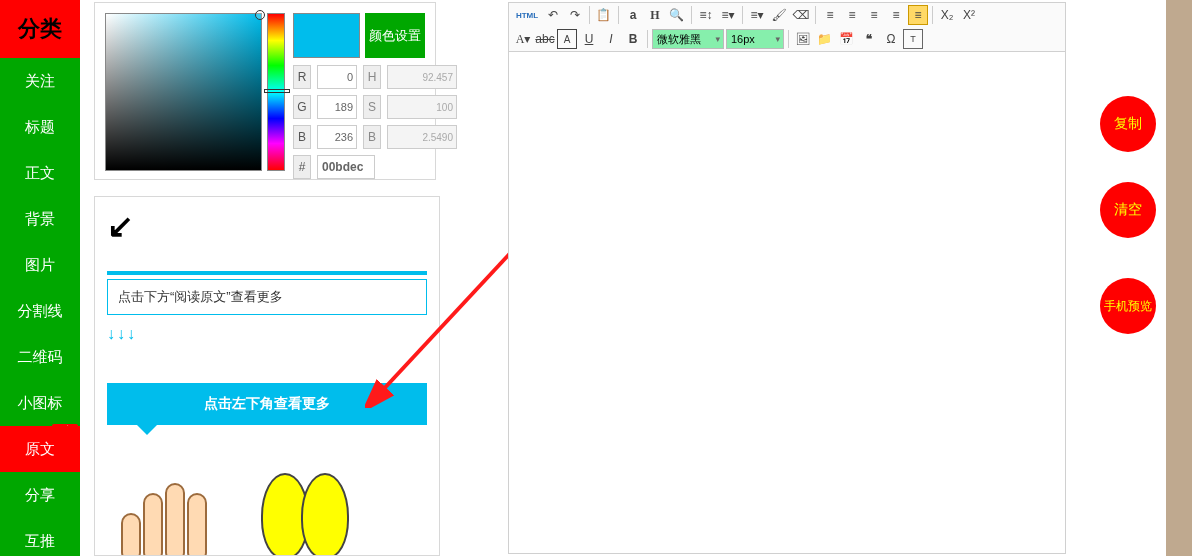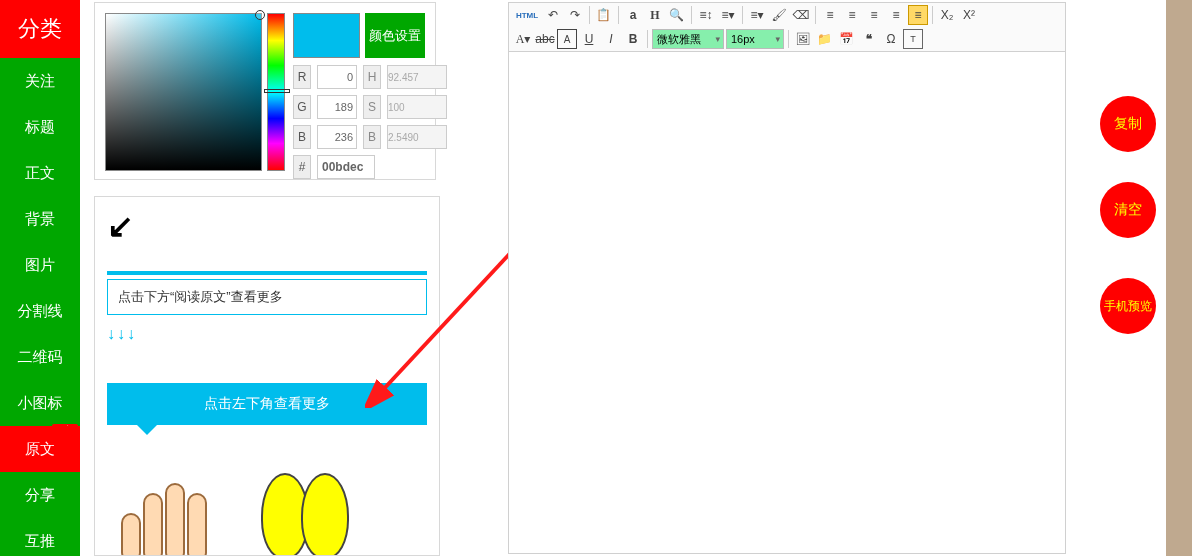--- a/index.html
+++ b/index.html
@@ -1,54 +1,54 @@
 <!DOCTYPE html>
 <html><head>
 <meta charset="utf-8">
 <style>
   * { box-sizing: border-box; margin: 0; padding: 0; }
   body { font-family: "Microsoft YaHei", Arial, sans-serif; font-size: 13px; background: #fff; width: 1192px; height: 556px; overflow: hidden; position: relative; }
   
   
   .sidebar { position: absolute; left: 0; top: 0; width: 80px; height: 556px; background: #00a700; }
-  .sidebar-hdr { height: 58px; background: #ff0000; color: #ffffff; font-size: 22px; display: flex; align-items: center; justify-content: center; font-weight: normal; }
+  .sidebar-hdr { height: 58px; background: #ff0000; color: #000000; font-size: 22px; display: flex; align-items: center; justify-content: center; font-weight: bold; }
   .sidebar-item { height: 46px; color: #fff; font-size: 15px; display: flex; align-items: center; justify-content: center; cursor: pointer; position: relative; }
   .sidebar-item.active { background: #ff0000; }
   .badge-new { position: absolute; top: 0; right: 2px; background: #ff0000; color: #fff; font-size: 10px; padding: 0 3px; border-radius: 2px; margin-top: 44px; }
   
   
   .picker-panel { position: absolute; left: 94px; top: 2px; width: 342px; height: 178px; border: 1px solid #d8d8d8; background: #fff; padding: 10px 10px 10px 10px; }
   .gradient { position: absolute; left: 10px; top: 10px; width: 157px; height: 158px; background: linear-gradient(to bottom, rgba(0,0,0,0) 0%, #000 100%), linear-gradient(to right, #fff 0%, #00bdec 100%); border: 1px solid #888; }
   .grad-cursor { position: absolute; right: -4px; top: -4px; width: 10px; height: 10px; border-radius: 50%; border: 1px solid #333; background: rgba(255,255,255,0.2); }
   .hue { position: absolute; left: 172px; top: 10px; width: 18px; height: 158px; background: linear-gradient(to bottom, #f00 0%, #ff0 17%, #0f0 33%, #0ff 50%, #00f 67%, #f0f 83%, #f00 100%); border: 1px solid #888; }
   .hue-ind { position: absolute; left: -4px; top: 75px; width: 26px; height: 4px; border: 1px solid #333; background: transparent; }
   .swatch { position: absolute; left: 198px; top: 10px; width: 67px; height: 45px; background: #00bdec; border: 1px solid #888; }
   .set-btn { position: absolute; left: 270px; top: 10px; width: 60px; height: 45px; background: #00a700; color: #fff; font-size: 13px; display: flex; align-items: center; justify-content: center; cursor: pointer; }
   .picker-row { position: absolute; display: flex; gap: 6px; }
   .picker-row.r1 { left: 198px; top: 62px; }
   .picker-row.r2 { left: 198px; top: 92px; }
   .picker-row.r3 { left: 198px; top: 122px; }
   .picker-row.r4 { left: 198px; top: 152px; }
   .pf-lbl { width: 18px; height: 24px; display: flex; align-items: center; justify-content: center; font-size: 12px; color: #555; background: #eee; border: 1px solid #ccc; }
   .pf-in { width: 40px; height: 24px; border: 1px solid #ccc; background: #fff; font-size: 11px; text-align: right; padding-right: 3px; color:#666; }
   .pf-lbl2 { width: 18px; height: 24px; display: flex; align-items: center; justify-content: center; font-size: 12px; color: #888; background: #eee; border: 1px solid #ccc; }
-  .pf-in2 { width: 60px; height: 24px; border: 1px solid #ccc; background: #f4f4f4; font-size: 10px; text-align: left; padding-right: 3px; color:#aaa; }
+  .pf-in2 { width: 70px; height: 24px; border: 1px solid #ccc; background: #f4f4f4; font-size: 10px; text-align: right; padding-right: 3px; color:#aaa; }
   .hex-in { width: 58px; height: 24px; border: 1px solid #ccc; background: #fff; font-size: 12px; padding-left: 4px; color:#666;font-weight:bold; }
   
   
   .tpl-area { position: absolute; left: 94px; top: 196px; width: 346px; height: 360px; border: 1px solid #d8d8d8; overflow-y: auto; padding: 10px 12px; }
   .tpl-area::-webkit-scrollbar { width: 14px; }
   .tpl-area::-webkit-scrollbar-thumb { background: #c8c8c8; border-radius: 7px; }
   .tpl-area::-webkit-scrollbar-track { background: #f0f0f0; }
   .arrow-dl { font-size: 32px; font-weight: 900; color: #000; transform: rotate(0deg); }
   .bluebox { margin-top: 26px; border-top: 3px solid #00bdec; }
   .bluebox-inner { border-top: 1px solid #00bdec; padding-top:4px; }
   .bluebox2 { border: 1px solid #00bdec; padding: 8px 10px; font-size: 13px; color: #333; }
   .down-arrows { margin-top: 10px; color: #00bdec; font-size: 16px; letter-spacing: 2px; }
-  .blue-btn { margin-top: 40px; background: #00bdec; color: #fff; font-size: 14px; text-align: center; padding: 12px 0; position: relative; }
+  .blue-btn { margin-top: 40px; background: #00bdec; color: #fff; font-size: 14px; text-align: center; padding: 12px 0; position: relative; font-weight: bold; }
   .blue-btn::after { content: ''; position: absolute; left: 30px; bottom: -10px; width: 0; height: 0; border-left: 10px solid transparent; border-right: 10px solid transparent; border-top: 10px solid #00bdec; }
   .cartoon { margin-top: 48px; display: flex; gap: 40px; padding-left: 14px; }
   .hand { width: 100px; height: 90px; position: relative; }
   .finger { position: absolute; width: 20px; height: 60px; background: #ffdab3; border: 2px solid #9c6b3d; border-radius: 10px; bottom: 0; }
   .finger.f1{ left:0; height:50px;} .finger.f2{left:22px;height:70px;} .finger.f3{left:44px;height:80px;} .finger.f4{left:66px;height:70px;}
   .yellow-oval{ width:90px; height:100px; display:flex; gap:-10px; }
   .yo{ width:48px; height:86px; background:#ffff00; border:2px solid #444; border-radius: 50% 50% 45% 45%; }
   
   
   .red-arrow { position: absolute; left: 365px; top: 238px; width: 160px; height: 170px; pointer-events: none; }

